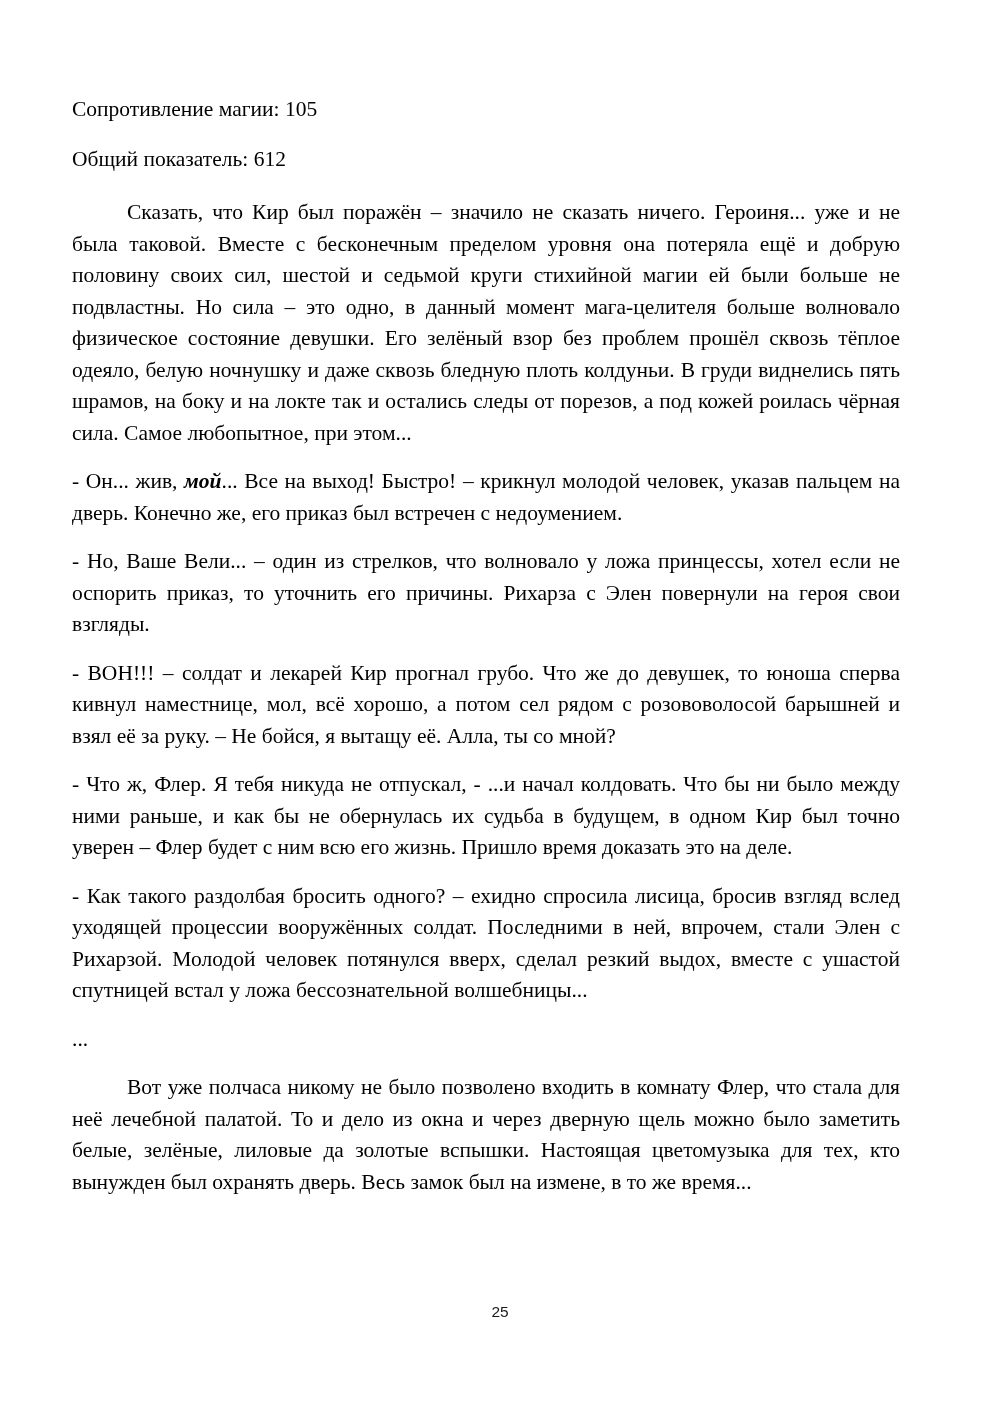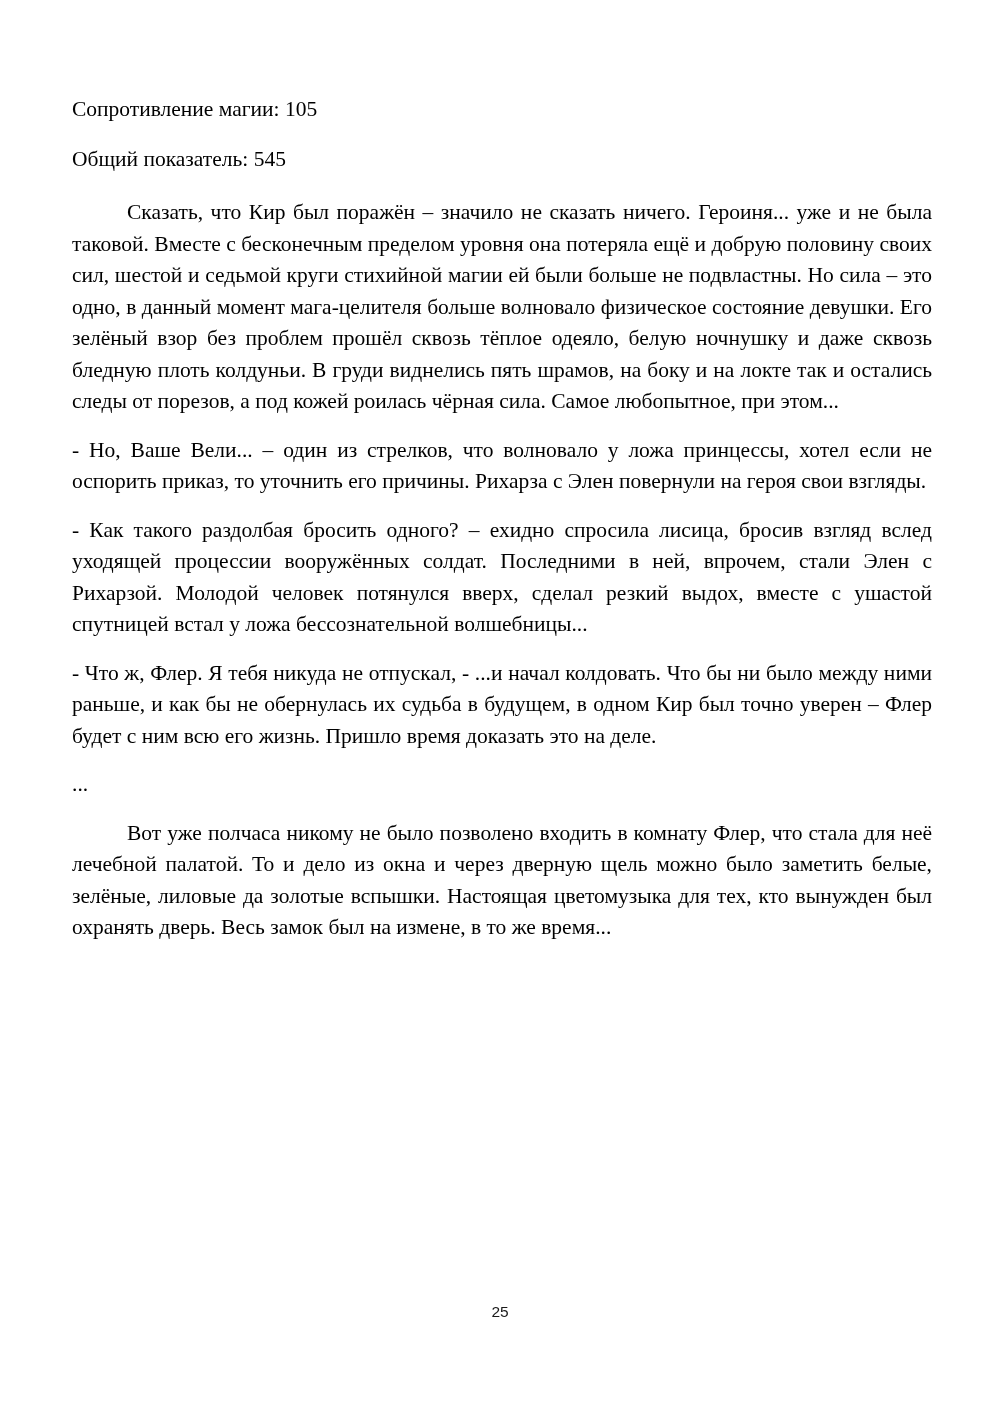--- a/index.html
+++ b/index.html
@@ -14,21 +14,21 @@
     font-family: "Liberation Serif", serif;
     color: #000000;
   }
   .page {
     position: absolute;
     top: 0;
     left: 0;
     width: 1000px;
     height: 1106px;
     box-sizing: border-box;
-    padding: 97px 68px 0 72px;
+    padding: 97px 100px 0 72px;
   }
   .stats-block p {
     font-size: 21.5px;
     line-height: 24px;
     margin: 0 0 26px 0;
     text-align: left;
   }
   .body-text {
     margin-top: 2px;
   }
@@ -62,25 +62,27 @@
     font-size: 15.5px;
     color: #1a1a1a;
   }
 </style>
 </head>
 <body>
 
 <div class="page">
   <div class="stats-block">
     <p>Сопротивление магии: 105</p>
-    <p>Общий показатель: 545</p>
+    <p>Общий показатель: 612</p>
   </div>
   <div class="body-text">
       <p class="para indent"><span>Сказать, что Кир был поражён – значило не сказать ничего. Героиня... уже и не была таковой. Вместе с бесконечным пределом уровня она потеряла ещё и добрую половину своих сил, шестой и седьмой круги стихийной магии ей были больше не подвластны. Но сила – это одно, в данный момент мага-целителя больше волновало физическое состояние девушки. Его зелёный взор без проблем прошёл сквозь тёплое одеяло, белую ночнушку и даже сквозь бледную плоть колдуньи. В груди виднелись пять шрамов, на боку и на локте так и остались следы от порезов, а под кожей роилась чёрная сила. Самое любопытное, при этом...</span></p>
+      <p class="para dialogue"><span>- Он... жив, </span><span class="bold-italic">мой</span><span>... Все на выход! Быстро! – крикнул молодой человек, указав пальцем на дверь. Конечно же, его приказ был встречен с недоумением.</span></p>
       <p class="para dialogue"><span>- Но, Ваше Вели... – один из стрелков, что волновало у ложа принцессы, хотел если не оспорить приказ, то уточнить его причины. Рихарза с Элен повернули на героя свои взгляды.</span></p>
+      <p class="para dialogue"><span>- ВОН!!! – солдат и лекарей Кир прогнал грубо. Что же до девушек, то юноша сперва кивнул наместнице, мол, всё хорошо, а потом сел рядом с розововолосой барышней и взял её за руку. – Не бойся, я вытащу её. Алла, ты со мной?</span></p>
+      <p class="para dialogue"><span>- Что ж, Флер. Я тебя никуда не отпускал, - ...и начал колдовать. Что бы ни было между ними раньше, и как бы не обернулась их судьба в будущем, в одном Кир был точно уверен – Флер будет с ним всю его жизнь. Пришло время доказать это на деле.</span></p>
       <p class="para dialogue"><span>- Как такого раздолбая бросить одного? – ехидно спросила лисица, бросив взгляд вслед уходящей процессии вооружённых солдат. Последними в ней, впрочем, стали Элен с Рихарзой. Молодой человек потянулся вверх, сделал резкий выдох, вместе с ушастой спутницей встал у ложа бессознательной волшебницы...</span></p>
-      <p class="para dialogue"><span>- Что ж, Флер. Я тебя никуда не отпускал, - ...и начал колдовать. Что бы ни было между ними раньше, и как бы не обернулась их судьба в будущем, в одном Кир был точно уверен – Флер будет с ним всю его жизнь. Пришло время доказать это на деле.</span></p>
       <p class="para plain"><span>...</span></p>
       <p class="para indent"><span>Вот уже полчаса никому не было позволено входить в комнату Флер, что стала для неё лечебной палатой. То и дело из окна и через дверную щель можно было заметить белые, зелёные, лиловые да золотые вспышки. Настоящая цветомузыка для тех, кто вынужден был охранять дверь. Весь замок был на измене, в то же время...</span></p>
     </div>
 </div>
 
 <div class="page-number">25</div>
 
 </body></html>

